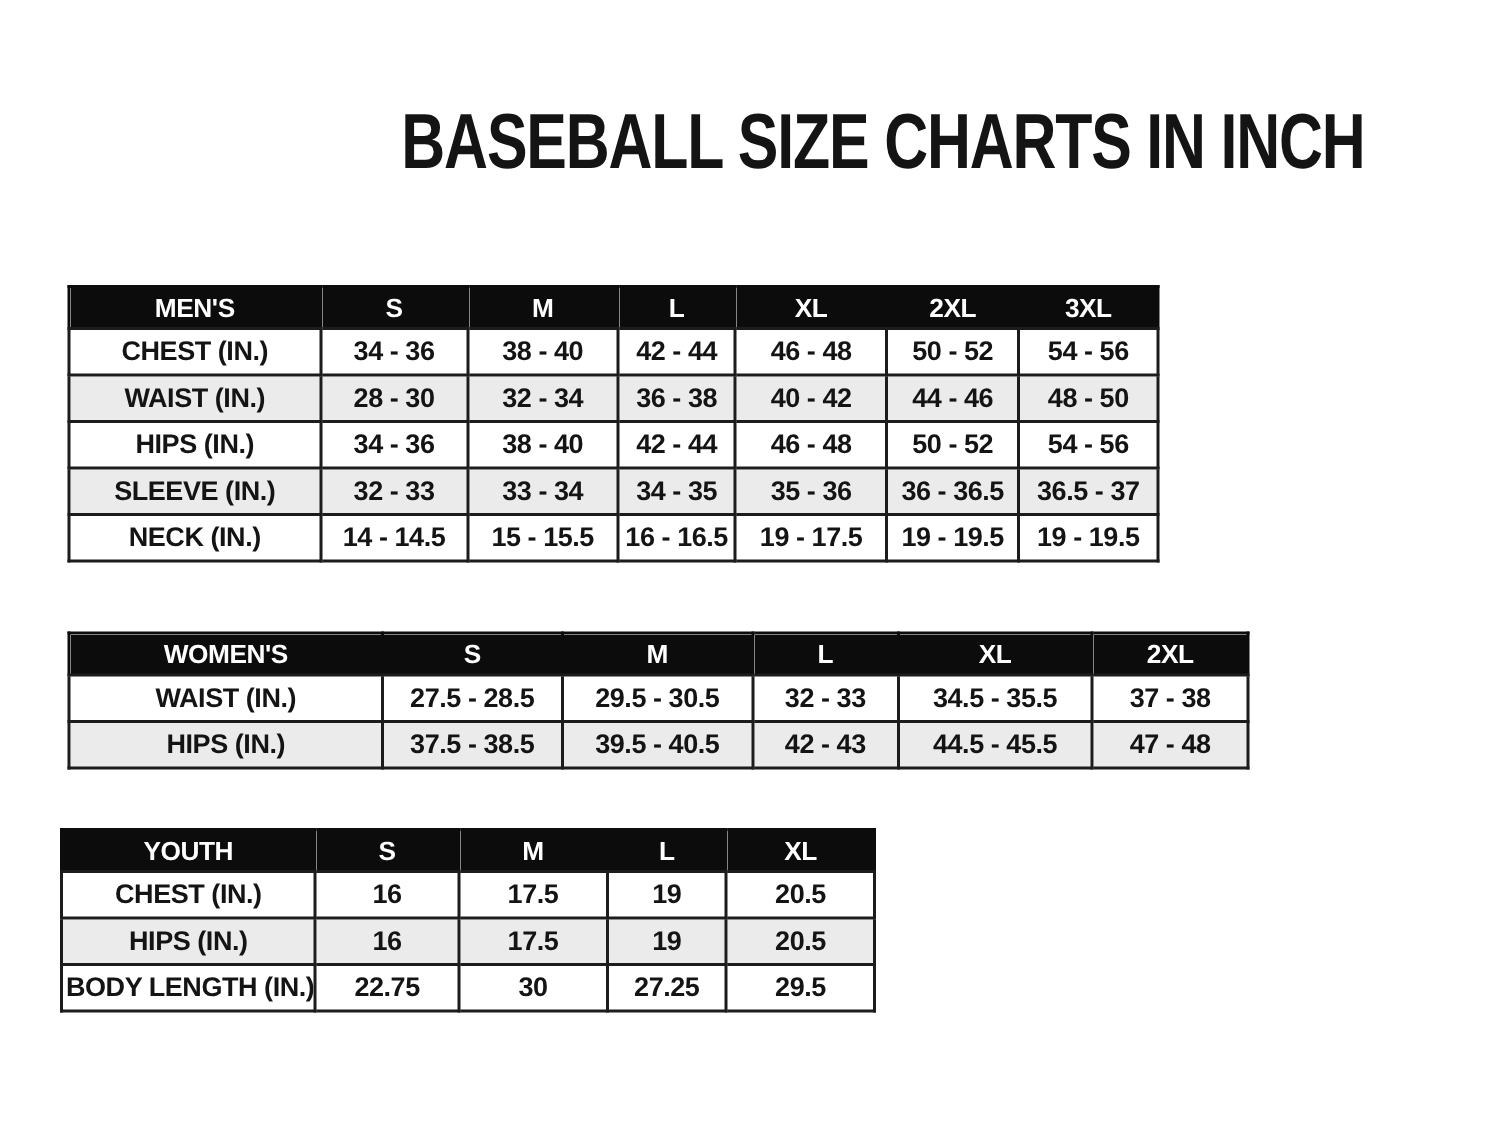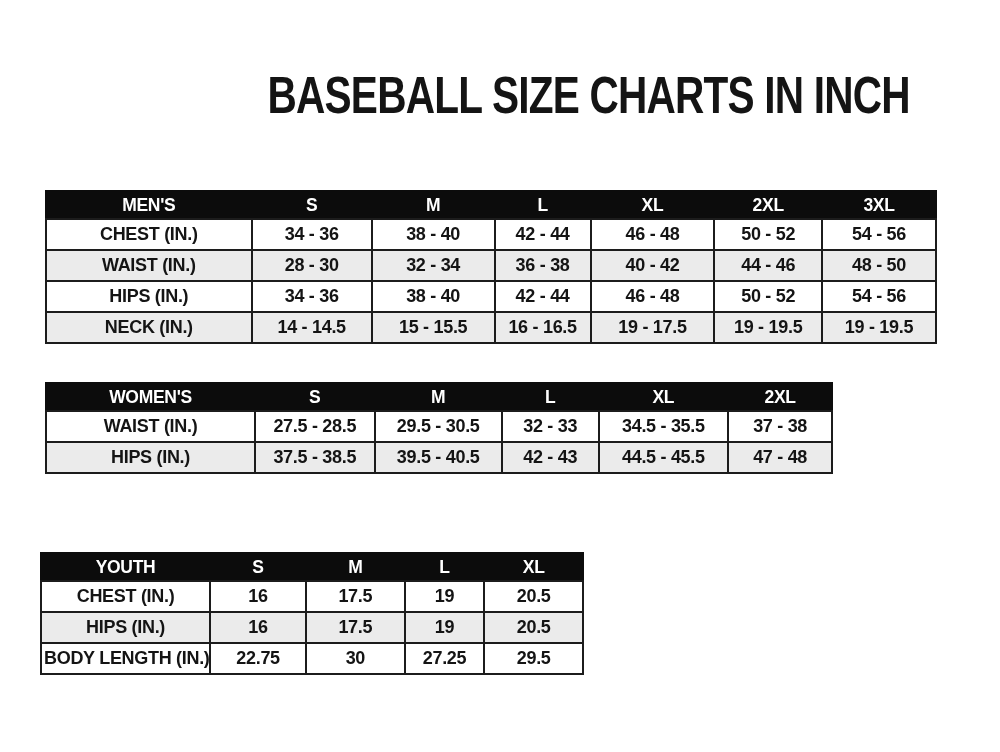--- a/index.html
+++ b/index.html
@@ -66,21 +66,21 @@
 </style>
 </head>
 <body>
 
 <div class="canvas">
 
   <h1 class="title">
     <span class="title-inner">BASEBALL SIZE CHARTS IN INCH</span>
   </h1>
 
-  <section class="size-table" style="left:45px; top:190px; width:892px;">
+  <section class="size-table" style="left:45px; top:190px; width:728px;">
       <table>
         <colgroup>
           <col style="width: 23.1%;">
           <col style="width: 13.5%;">
           <col style="width: 13.8%;">
           <col style="width: 10.8%;">
           <col style="width: 13.9%;">
           <col style="width: 12.1%;">
           <col style="width: 12.8%;">
         </colgroup>
@@ -117,33 +117,42 @@
           <tr>
             <th>HIPS (IN.)</th>
             <td>34 - 36</td>
             <td>38 - 40</td>
             <td>42 - 44</td>
             <td>46 - 48</td>
             <td>50 - 52</td>
             <td>54 - 56</td>
           </tr>
           <tr>
+            <th>SLEEVE (IN.)</th>
+            <td>32 - 33</td>
+            <td>33 - 34</td>
+            <td>34 - 35</td>
+            <td>35 - 36</td>
+            <td>36 - 36.5</td>
+            <td>36.5 - 37</td>
+          </tr>
+          <tr>
             <th>NECK (IN.)</th>
             <td>14 - 14.5</td>
             <td>15 - 15.5</td>
             <td>16 - 16.5</td>
             <td>19 - 17.5</td>
             <td>19 - 19.5</td>
             <td>19 - 19.5</td>
           </tr>
         </tbody>
       </table>
     </section>
 
-  <section class="size-table" style="left:45px; top:382px; width:788px;">
+  <section class="size-table" style="left:45px; top:421px; width:788px;">
       <table>
         <colgroup>
           <col style="width: 26.6%;">
           <col style="width: 15.2%;">
           <col style="width: 16.2%;">
           <col style="width: 12.3%;">
           <col style="width: 16.5%;">
           <col style="width: 13.2%;">
         </colgroup>
         <thead>

